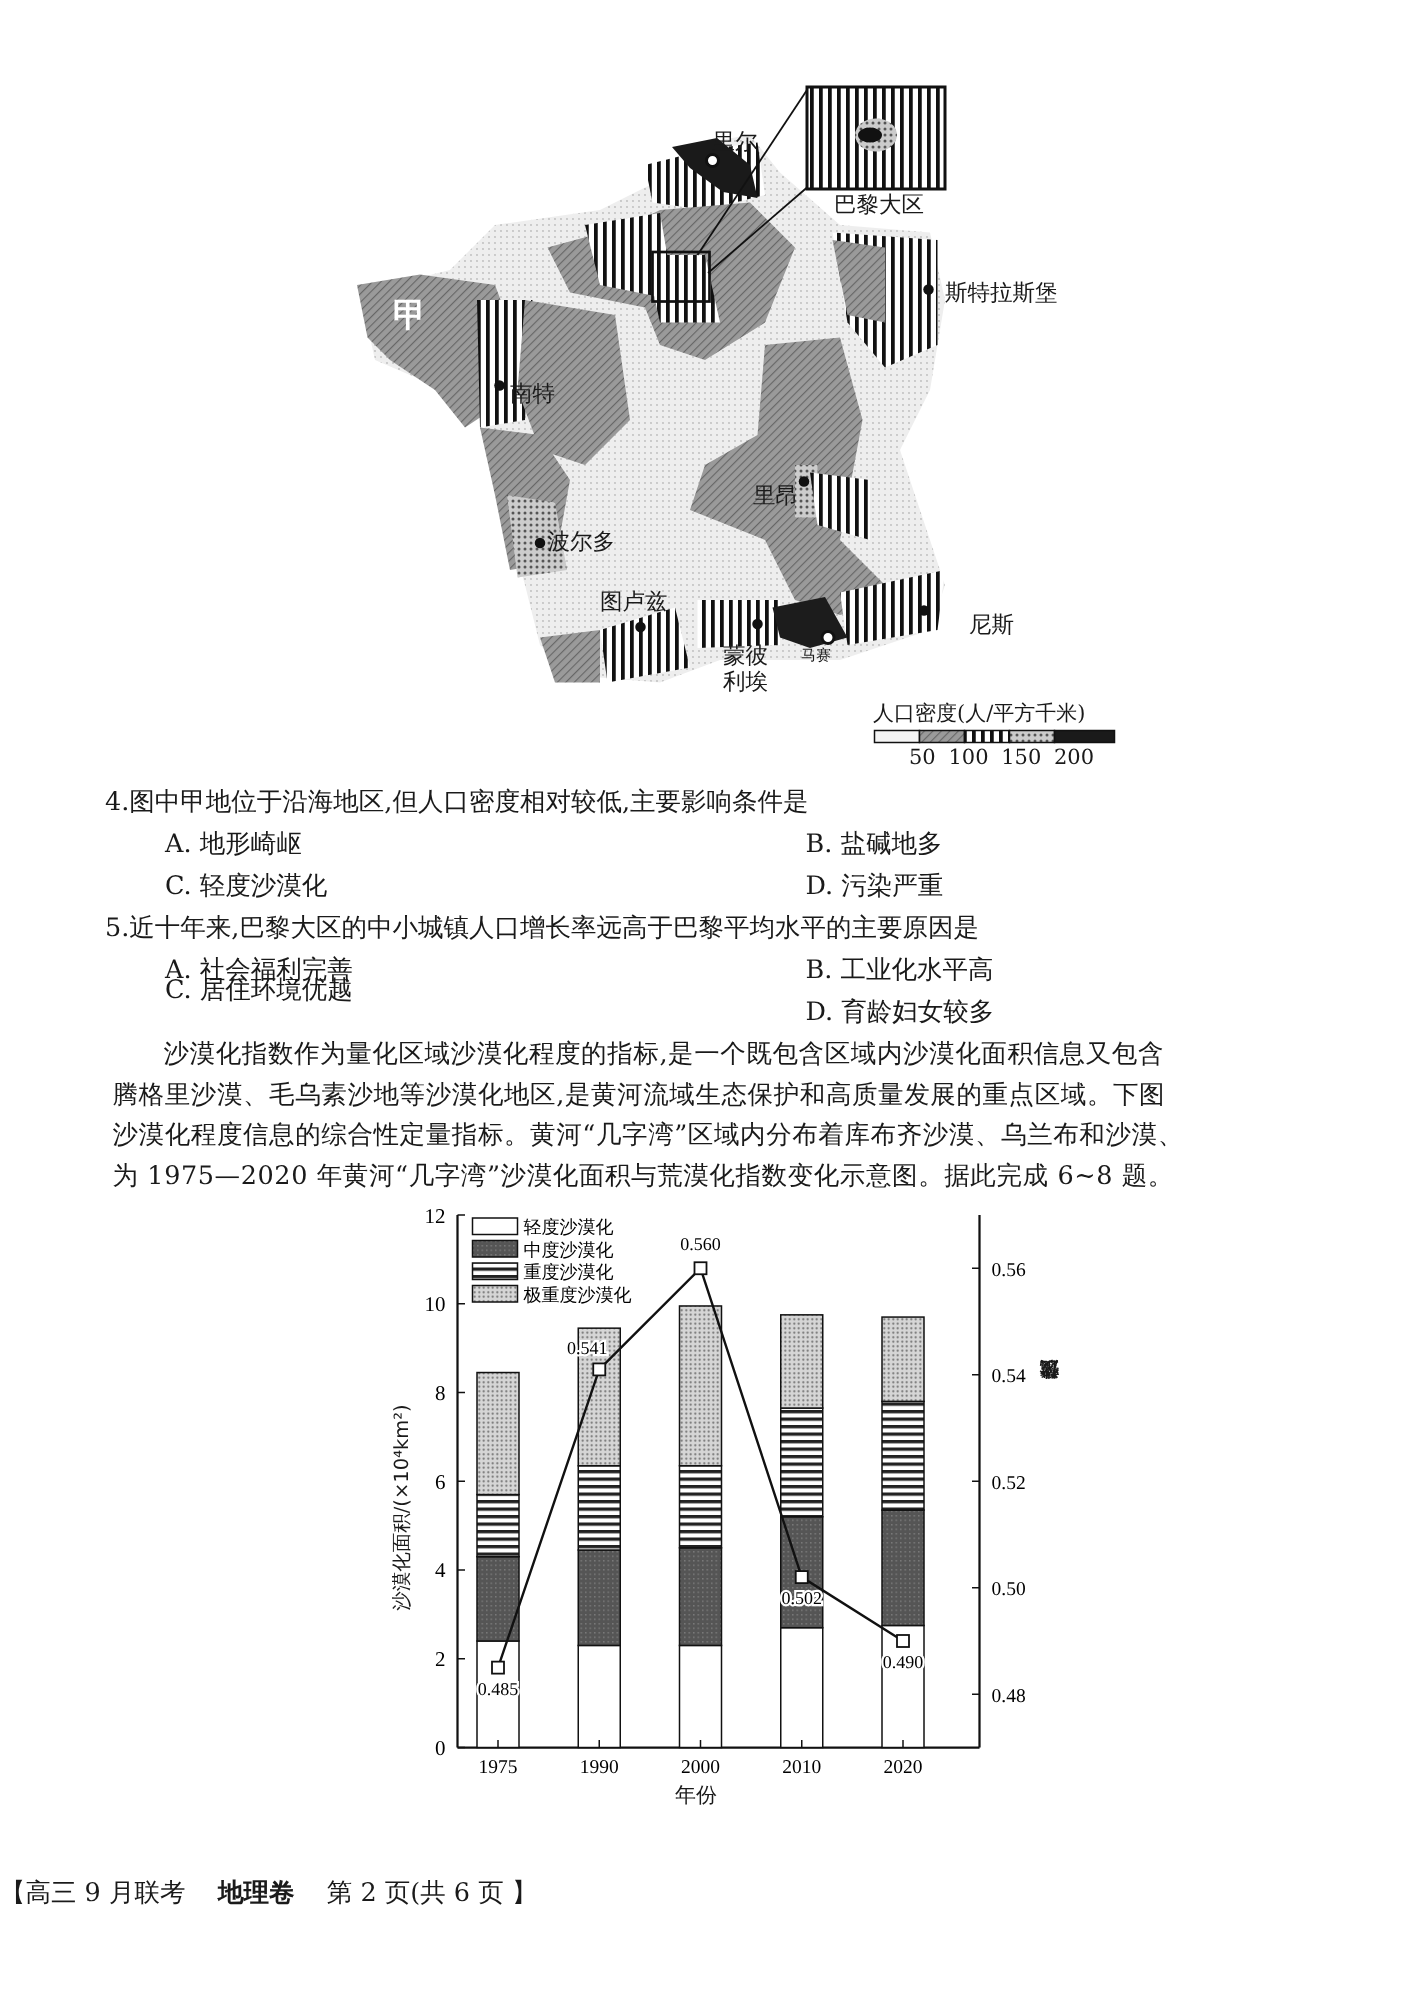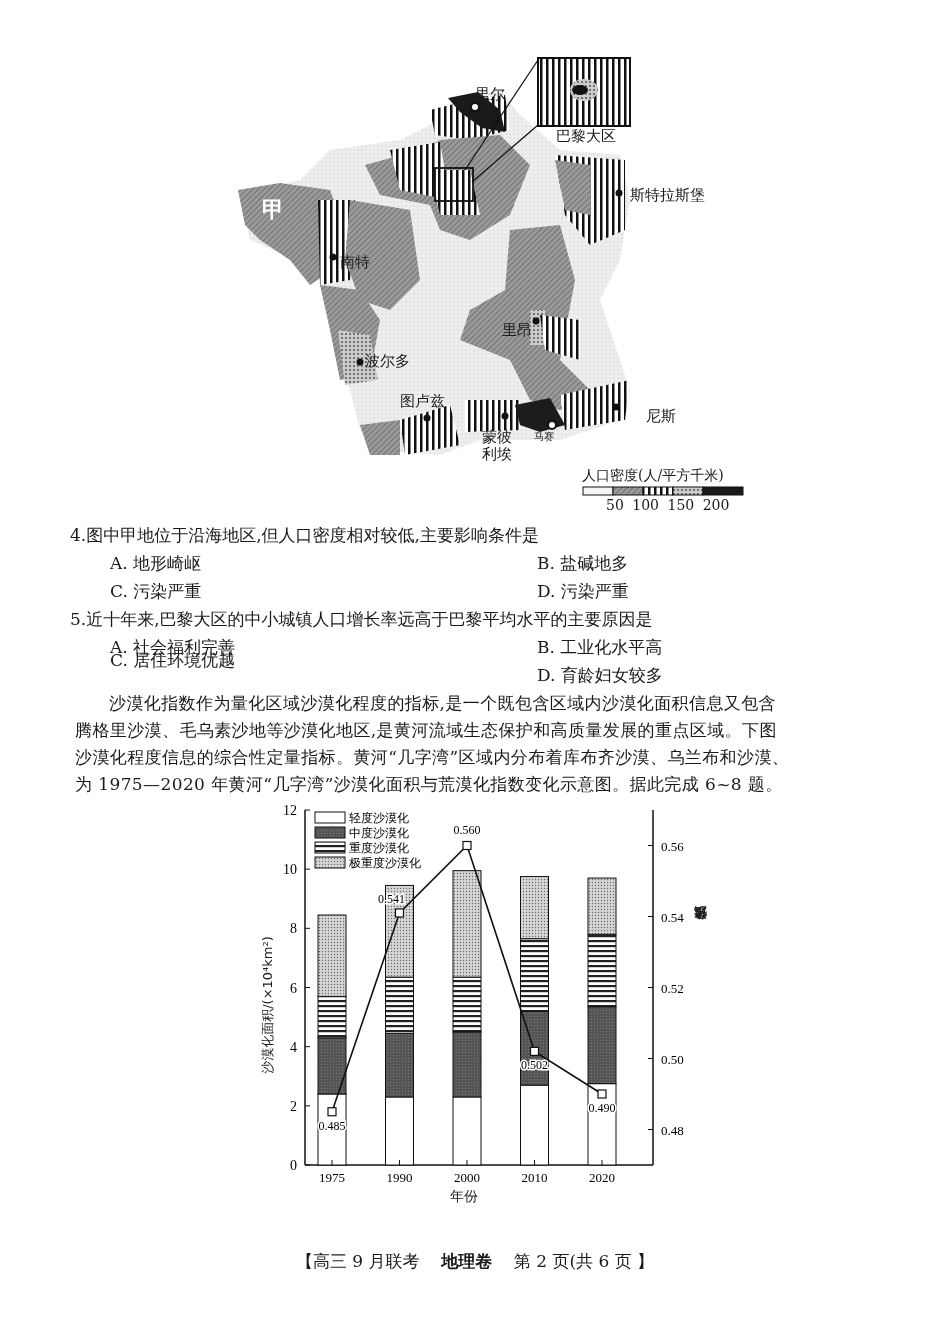--- a/index.html
+++ b/index.html
@@ -5,21 +5,21 @@
   html,body{margin:0;padding:0;background:#fff;}
   body{width:950px;height:1344px;position:relative;overflow:hidden;font-family:"DejaVu Serif","Liberation Serif",serif;color:#1a1a1a;}
   .abs{position:absolute;}
   #map{left:230px;top:45px;width:540px;height:480px;}
   .q{font-size:17px;line-height:28px;}
   .qline{position:absolute;left:70px;white-space:nowrap;}
   .opt{position:absolute;white-space:nowrap;margin-left:20px;}
   .para{position:absolute;left:75px;width:800px;font-size:17px;line-height:27px;letter-spacing:0.4px;}
   .para p{margin:0;}
   #chart{left:255px;top:800px;width:470px;height:420px;}
-  .footer{position:absolute;left:0;width:950px;top:1250px;text-align:center;font-size:17px;}
+  .footer{position:absolute;left:0;width:950px;top:1250px;font-size:17px;}
   .footer b{font-weight:bold;}
 </style>
 </head>
 <body>
 
 <div id="map" class="abs">
   <svg width="540" height="480" viewBox="230 45 540 480" xmlns="http://www.w3.org/2000/svg">
     <defs>
       <pattern id="pDiag" width="4" height="4" patternUnits="userSpaceOnUse" patternTransform="rotate(45)">
         <rect width="4" height="4" fill="#9a9a9a"></rect>
@@ -111,21 +111,21 @@
     <span>100</span>
     <span>150</span>
     <span>200</span>
   </div>
 </div>
 
 <div class="q">
   <div class="qline" style="top:521px;">4.图中甲地位于沿海地区,但人口密度相对较低,主要影响条件是</div>
   <div class="opt" style="left:90px;top:549px;">A. 地形崎岖</div>
   <div class="opt" style="left:517px;top:549px;">B. 盐碱地多</div>
-  <div class="opt" style="left:90px;top:577px;">C. 污染严重</div>
+  <div class="opt" style="left:90px;top:577px;">C. 轻度沙漠化</div>
   <div class="opt" style="left:517px;top:577px;">D. 污染严重</div>
 
   <div class="qline" style="top:605px;">5.近十年来,巴黎大区的中小城镇人口增长率远高于巴黎平均水平的主要原因是</div>
   <div class="opt" style="left:90px;top:633px;">A. 社会福利完善</div>
   <div class="opt" style="left:517px;top:633px;">B. 工业化水平高</div>
   <div class="opt" style="left:90px;top:646px;">C. 居住环境优越</div>
   <div class="opt" style="left:517px;top:661px;">D. 育龄妇女较多</div>
 </div>
 
 <div class="para" style="top:690px;">

